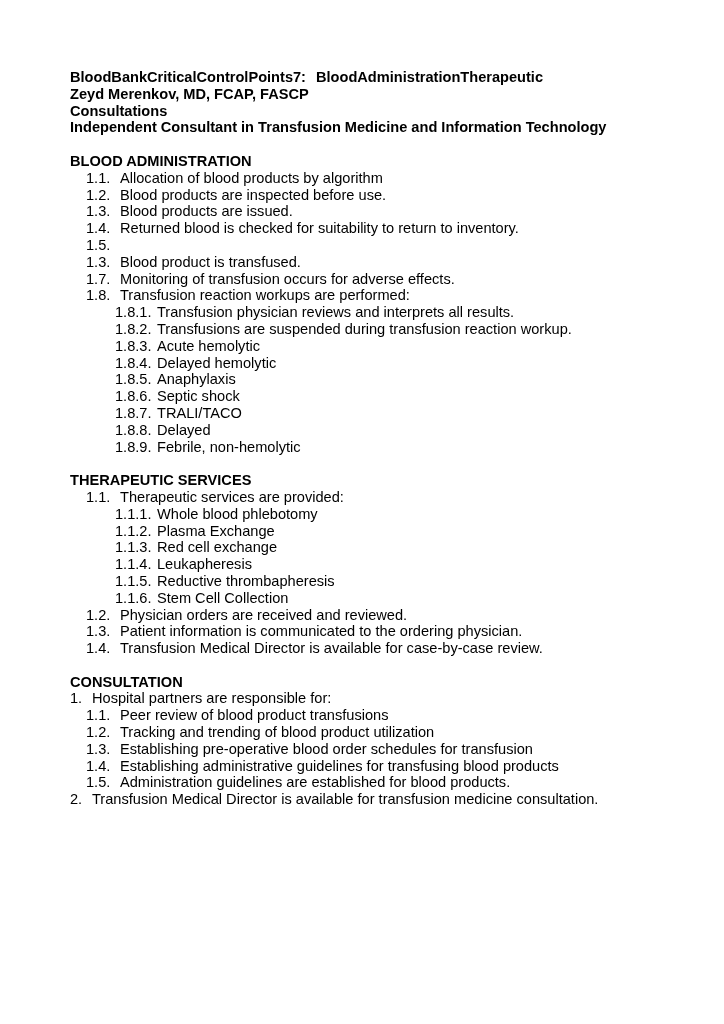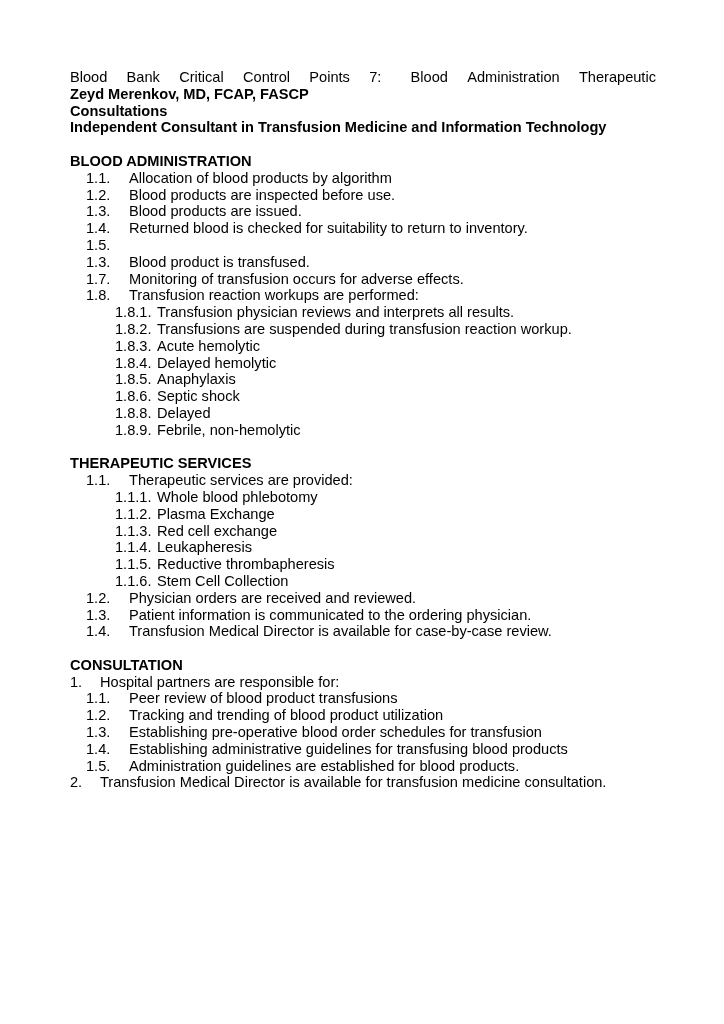--- a/index.html
+++ b/index.html
@@ -4,29 +4,29 @@
 <style>
   html, body { margin: 0; padding: 0; background: #ffffff; }
   body {
     width: 724px; height: 1024px; position: relative; overflow: hidden;
     font-family: "Liberation Sans", sans-serif; color: #000;
     font-size: 14.6px;
   }
   .page { position: absolute; left: 70px; top: 69px; width: 586px; }
   .line { height: 16.8px; line-height: 16.8px; white-space: nowrap; position: relative; }
   .bold { font-weight: bold; }
-  .title-line { display: flex; justify-content: space-between; font-weight: normal; }
+  .title-line { display: flex; justify-content: flex-start; font-weight: bold; }
   .gap { height: 16.8px; }
   .num { position: absolute; }
   .txt { position: absolute; }
   
   .l0 .num { left: 0px; }
-  .l0 .txt { left: 22px; margin-left: 8px; }
+  .l0 .txt { left: 22px; }
   .l1 .num { left: 16px; }
-  .l1 .txt { left: 59px; text-align: center; }
+  .l1 .txt { left: 50px; text-align: center; }
   .l2 .num { left: 45px; }
   .l2 .txt { left: 87px; }
 </style>
 </head>
 <body>
 
 <div class="page">
 
   <div class="line title-line">
     <span>Blood</span>
@@ -92,20 +92,24 @@
       <span class="num">1.8.4.</span>
       <span class="txt">Delayed hemolytic</span>
     </div>
   <div class="line l2">
       <span class="num">1.8.5.</span>
       <span class="txt">Anaphylaxis</span>
     </div>
   <div class="line l2">
       <span class="num">1.8.6.</span>
       <span class="txt">Septic shock</span>
+    </div>
+  <div class="line l2">
+      <span class="num">1.8.7.</span>
+      <span class="txt">TRALI/TACO</span>
     </div>
   <div class="line l2">
       <span class="num">1.8.8.</span>
       <span class="txt">Delayed</span>
     </div>
   <div class="line l2">
       <span class="num">1.8.9.</span>
       <span class="txt">Febrile, non-hemolytic</span>
     </div>
   <div class="gap"></div>

